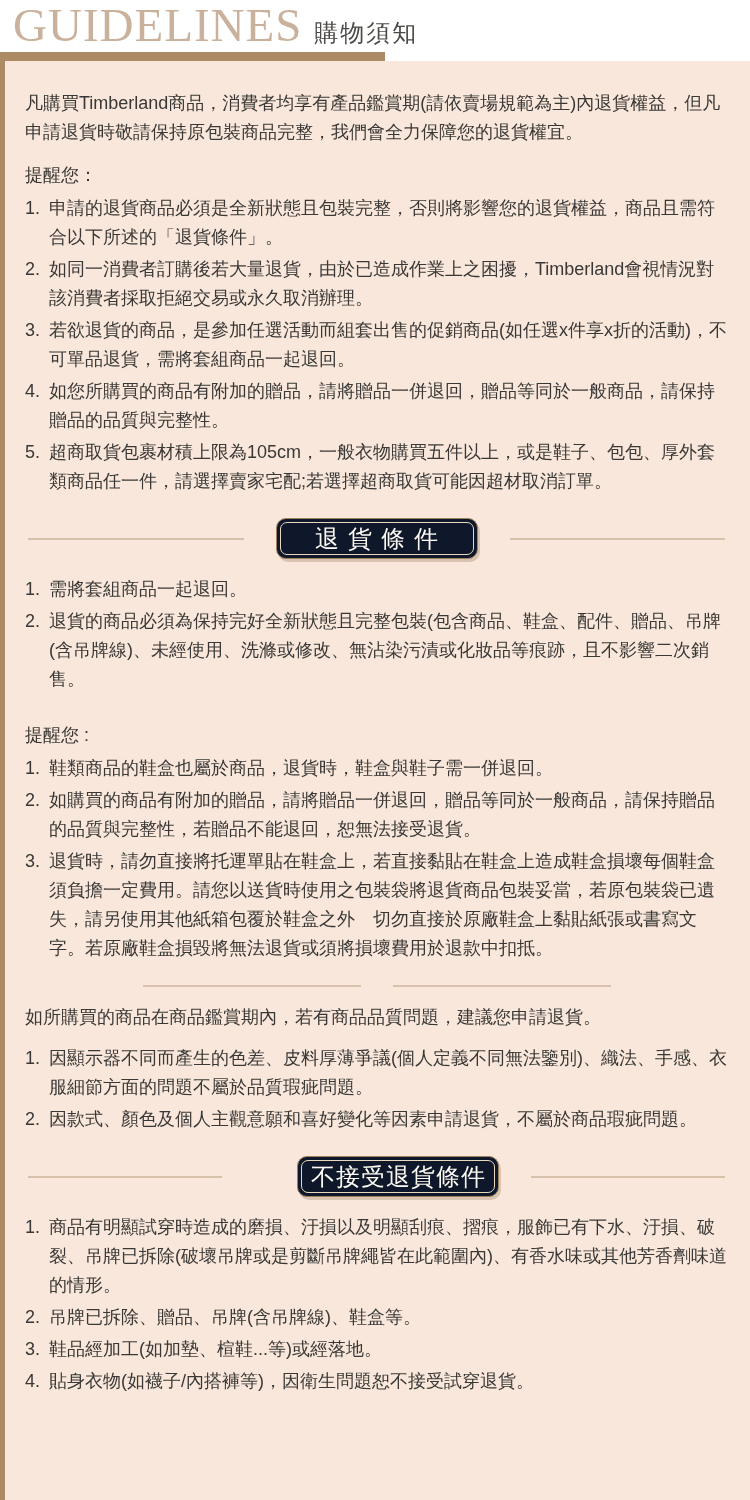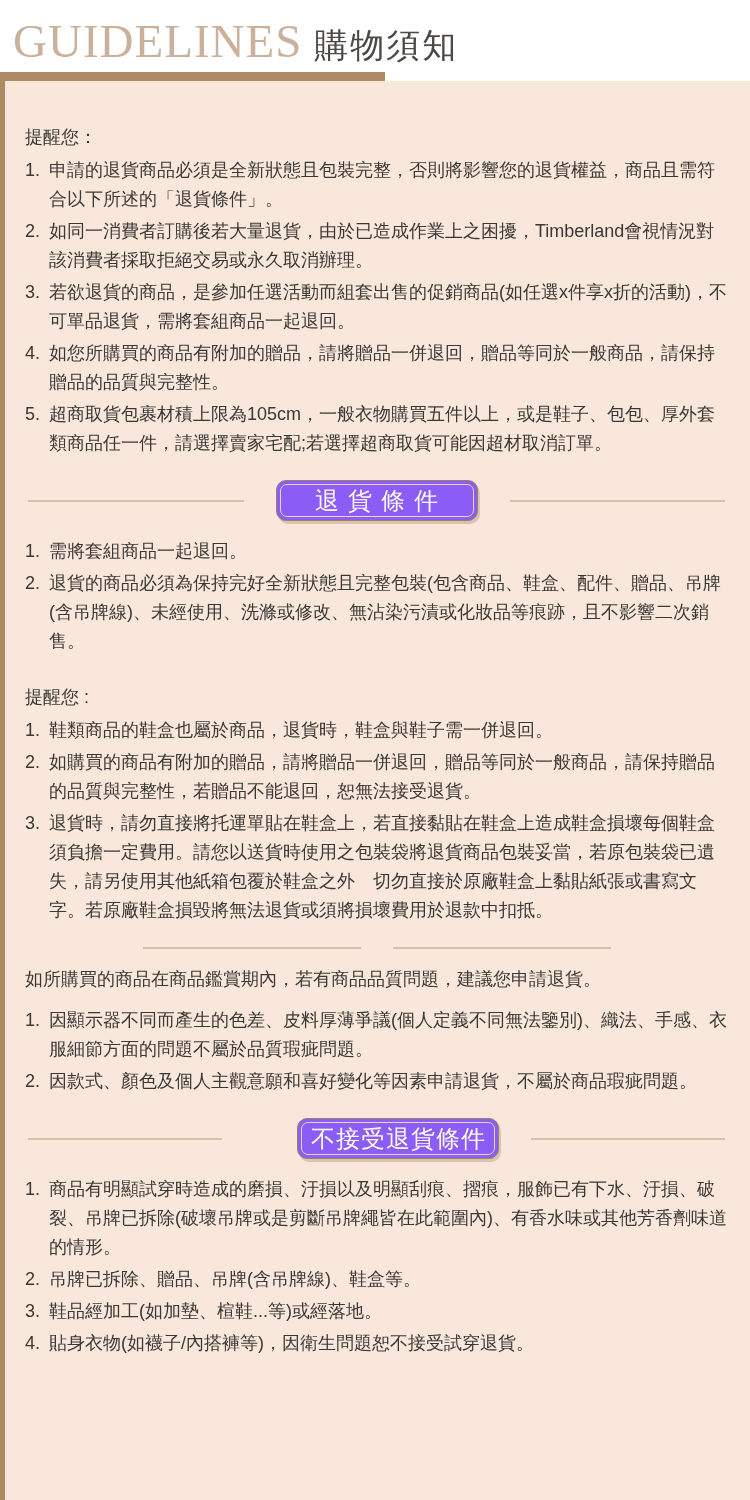--- a/index.html
+++ b/index.html
@@ -13,31 +13,30 @@
     overflow: hidden;
     font-family: "Liberation Sans", "DejaVu Sans", sans-serif;
     color: #3a3836;
   }
   
   .title-row {
     display: flex;
     align-items: baseline;
     padding: 5px 0 0 13px;
     white-space: nowrap;
-    margin-top: 16px;
   }
   .title-en {
     font-family: "Liberation Serif", "DejaVu Serif", serif;
     font-size: 47px;
     line-height: 40px;
     color: #c9b19b;
     letter-spacing: 1px;
   }
   .title-zh {
-    font-size: 34px;
+    font-size: 24px;
     color: #4c4a47;
     font-weight: 400;
     margin-left: 12px;
     letter-spacing: 2px;
   }
   .title-underline {
     width: 385px;
     height: 9px;
     background: #ac8a64;
     margin-top: 3px;
@@ -75,21 +74,21 @@
     flex: 1;
     max-width: 218px;
     height: 2px;
     background: #d8c1ab;
   }
   .header-btn {
     position: relative;
     box-sizing: border-box;
     width: 202px;
     min-height: 41px;
-    background: #8b5cf6;
+    background: #0f172a;
     border: 1px solid #9d815f;
     border-radius: 10px;
     display: flex;
     align-items: center;
     justify-content: center;
     color: #fdfaf3;
     font-size: 24px;
     box-shadow: 2px 3px 0 rgba(163, 130, 98, 0.35);
   }
   .header-btn::before {
@@ -108,20 +107,21 @@
 <body>
 
 <div class="title-row">
   <span class="title-en">GUIDELINES</span>
   <span class="title-zh">購物須知</span>
 </div>
 <div class="title-underline"></div>
 
 <div class="content-box">
 
+  <p class="para">凡購買Timberland商品，消費者均享有產品鑑賞期(請依賣場規範為主)內退貨權益，但凡申請退貨時敬請保持原包裝商品完整，我們會全力保障您的退貨權宜。</p>
   <p class="label">提醒您：</p>
   <ol class="olist">
     <li>
       <span class="num">1.</span>
       <span class="txt">申請的退貨商品必須是全新狀態且包裝完整，否則將影響您的退貨權益，商品且需符合以下所述的「退貨條件」。</span>
     </li>
     <li>
       <span class="num">2.</span>
       <span class="txt">如同一消費者訂購後若大量退貨，由於已造成作業上之困擾，Timberland會視情況對該消費者採取拒絕交易或永久取消辦理。</span>
     </li>

